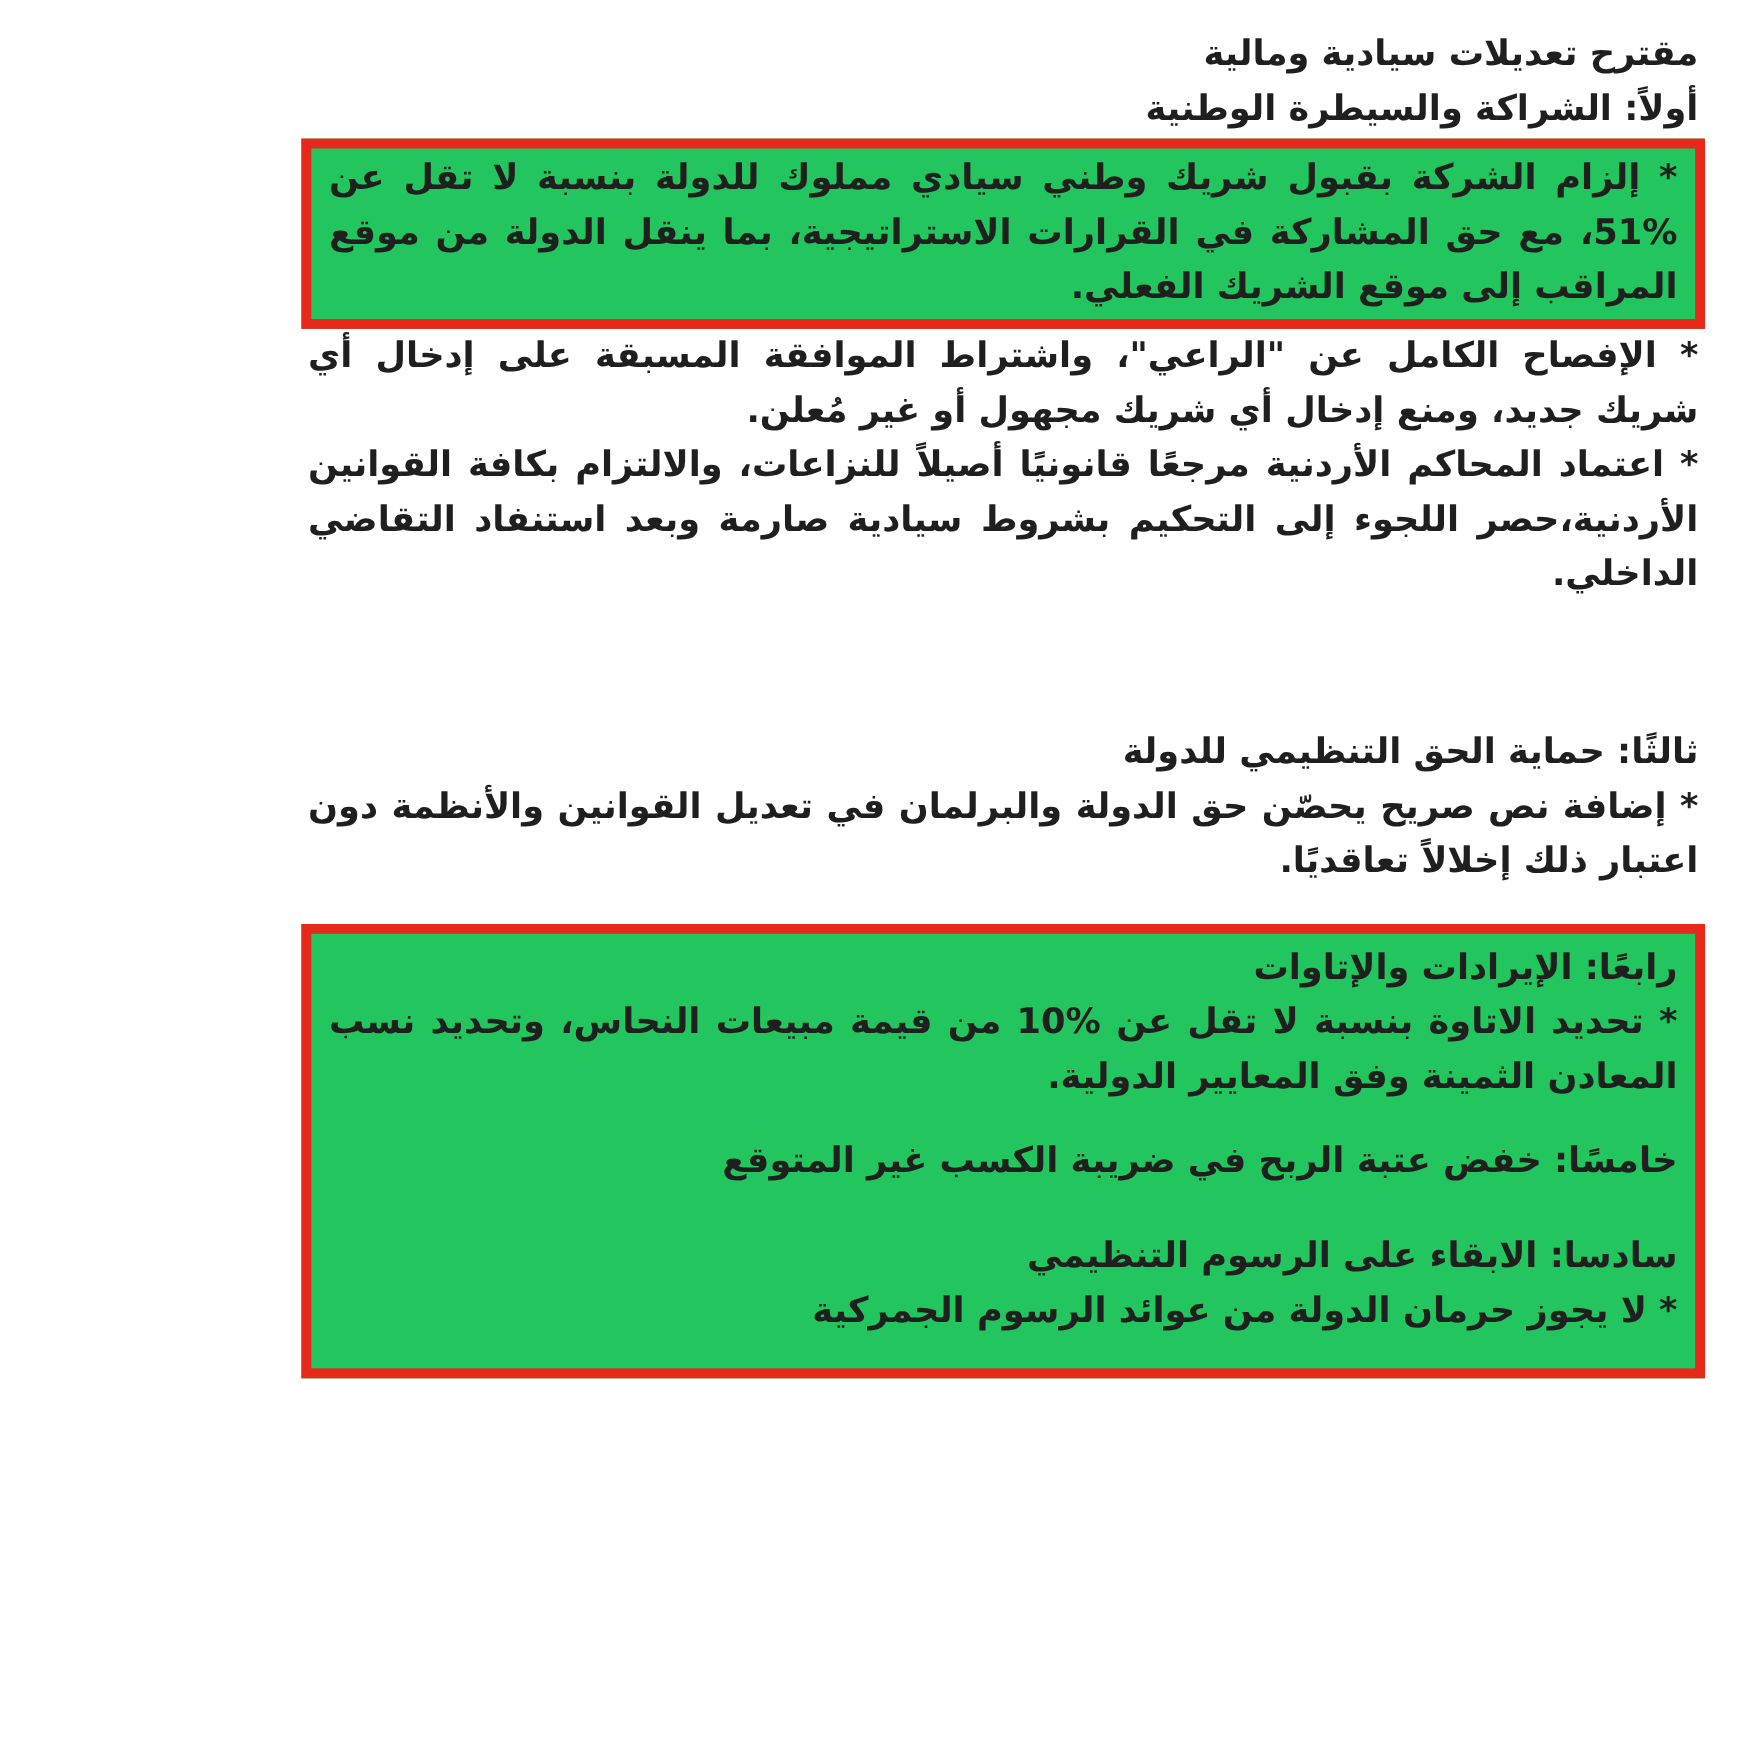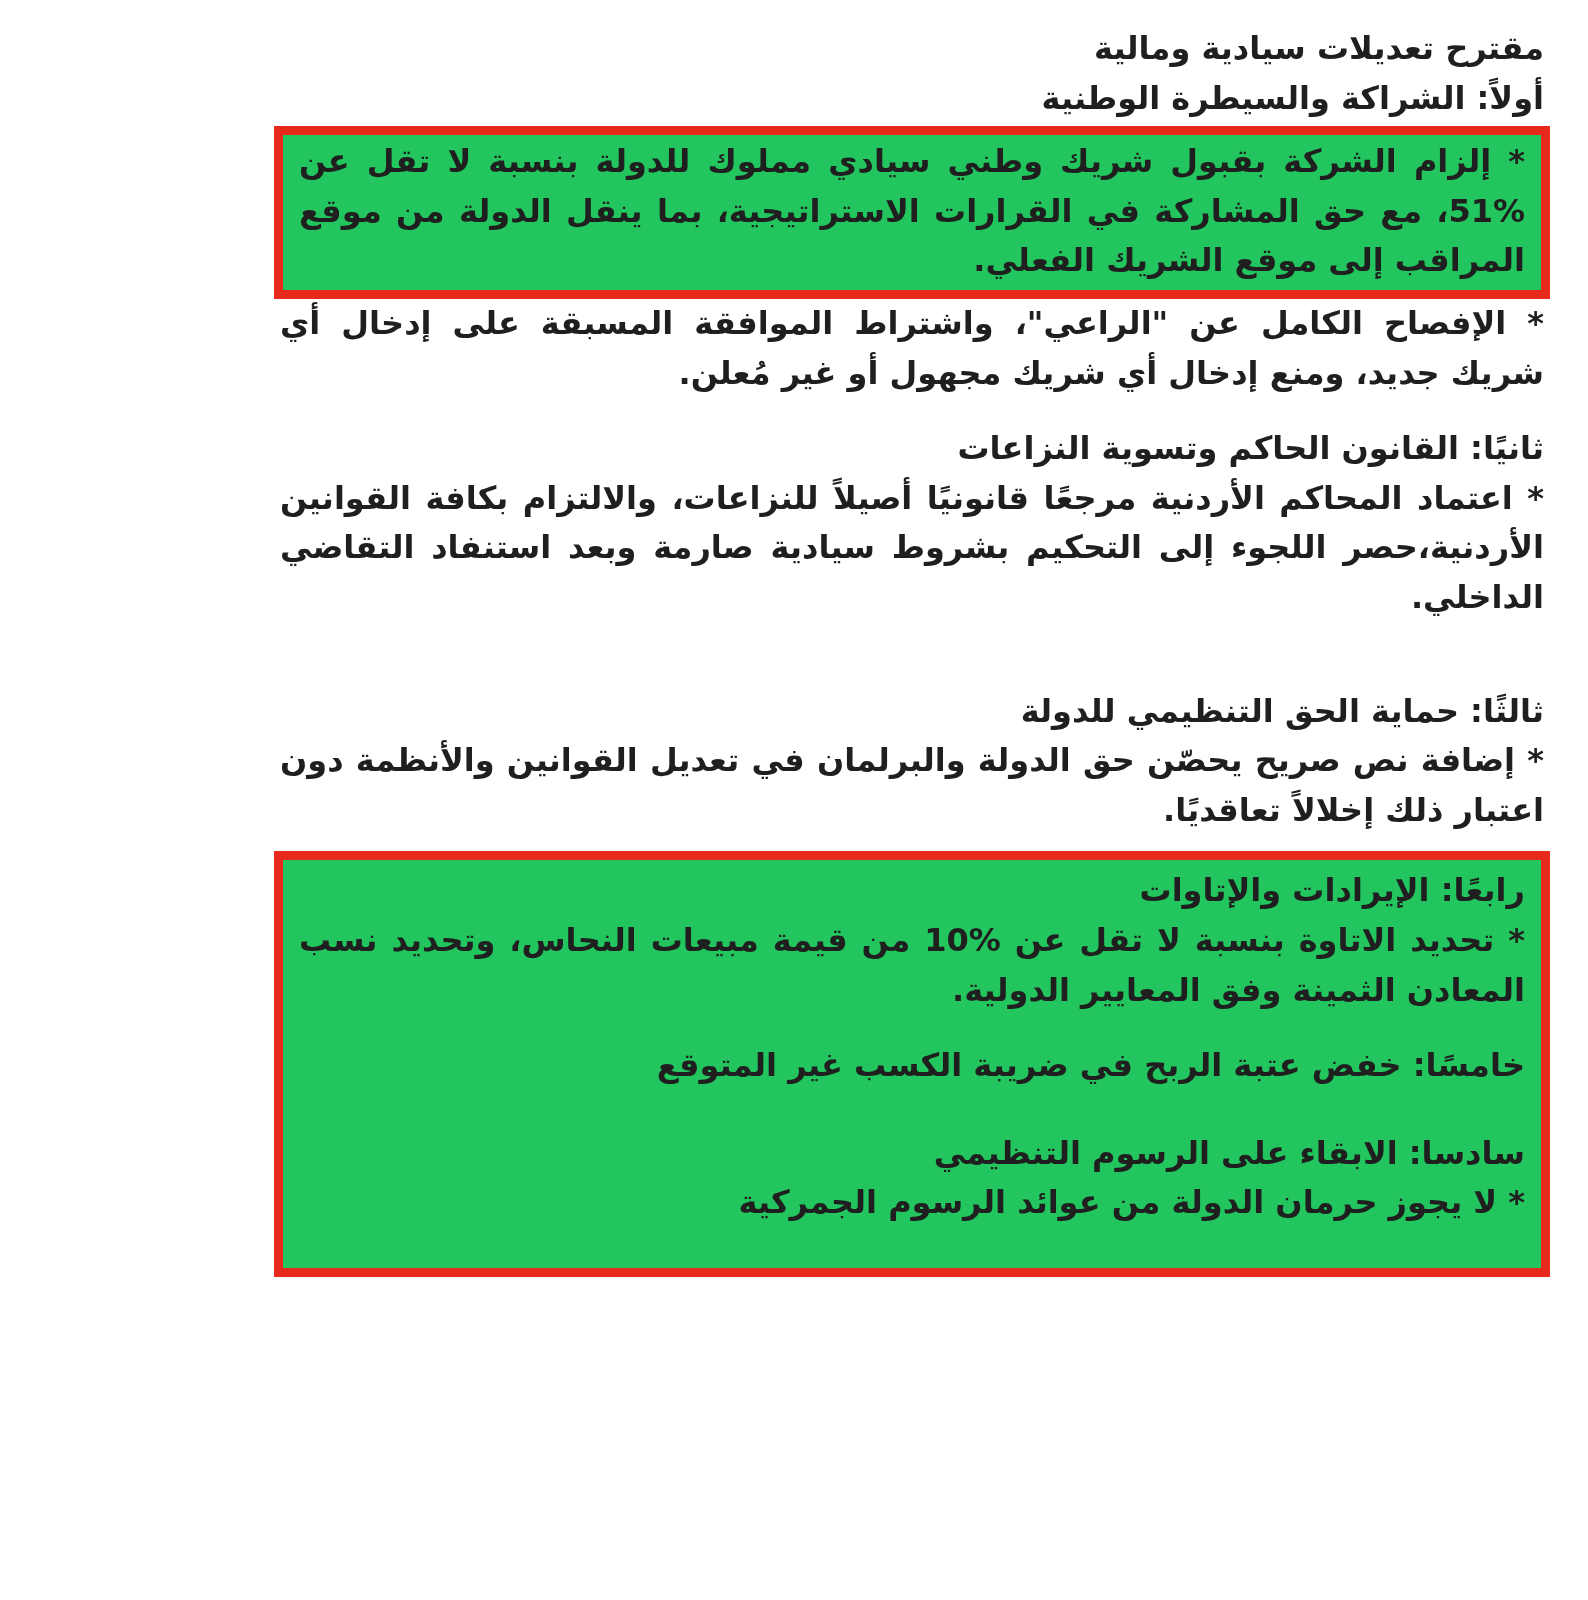--- a/index.html
+++ b/index.html
@@ -34,45 +34,44 @@
     text-align: justify;
     text-justify: inter-word;
   }
   .redbox {
     border: 9px solid var(--highlight-color, #e7291b);
     margin: 3px -6px 0 -6px;
     padding: 2px 16px 4px 16px;
     background: #22c55e;
   }
   .redbox-lower {
-    margin-top: 16px;
+    margin-top: 32px;
     padding-top: 6px;
-    padding-bottom: 40px;
+    padding-bottom: 28px;
   }
   .gap-sm { margin-top: 26px; }
   .gap-md { margin-top: 38px; }
-  .gap-lg { margin-top: 64px; }
+  .gap-lg { margin-top: 112px; }
 </style>
 </head>
 <body>
 
 <div class="page">
 
   <h1 class="heading">مقترح تعديلات سيادية ومالية</h1>
 
   <h2 class="heading">أولاً: الشراكة والسيطرة الوطنية</h2>
 
   <div class="redbox">
     <p class="para">* إلزام الشركة بقبول شريك وطني سيادي مملوك للدولة بنسبة لا تقل عن %51، مع حق المشاركة في القرارات الاستراتيجية، بما ينقل الدولة من موقع المراقب إلى موقع الشريك الفعلي.</p>
   </div>
 
 
   <p class="para">* الإفصاح الكامل عن "الراعي"، واشتراط الموافقة المسبقة على إدخال أي شريك جديد، ومنع إدخال أي شريك مجهول أو غير مُعلن.</p>
 
-  <h2 class="heading gap-sm">ثانيًا: القانون الحاكم وتسوية النزاعات</h2>
 
   <p class="para">* اعتماد المحاكم الأردنية مرجعًا قانونيًا أصيلاً للنزاعات، والالتزام بكافة القوانين الأردنية،حصر اللجوء إلى التحكيم بشروط سيادية صارمة وبعد استنفاد التقاضي الداخلي.</p>
 
   <h2 class="heading gap-lg">ثالثًا: حماية الحق التنظيمي للدولة</h2>
 
   <p class="para">* إضافة نص صريح يحصّن حق الدولة والبرلمان في تعديل القوانين والأنظمة دون اعتبار ذلك إخلالاً تعاقديًا.</p>
 
   <div class="redbox redbox-lower">
 
     <h2 class="heading">رابعًا: الإيرادات والإتاوات</h2>

